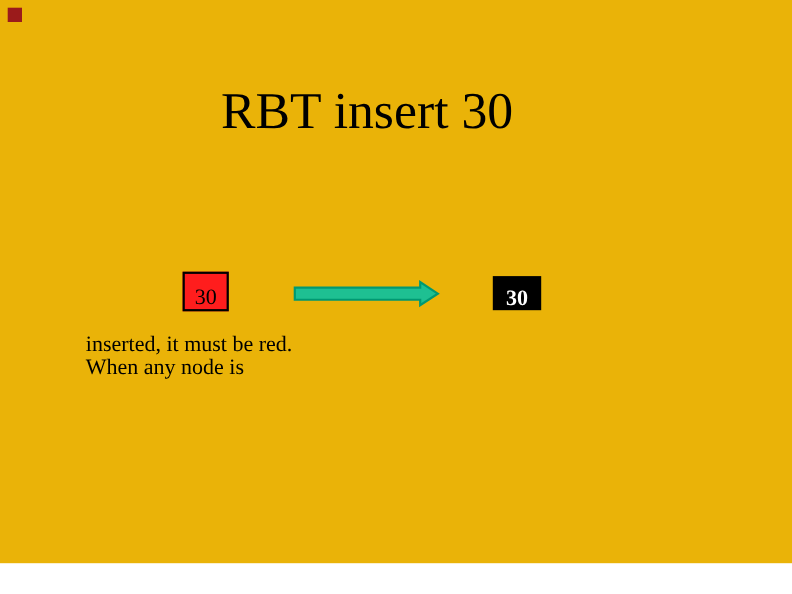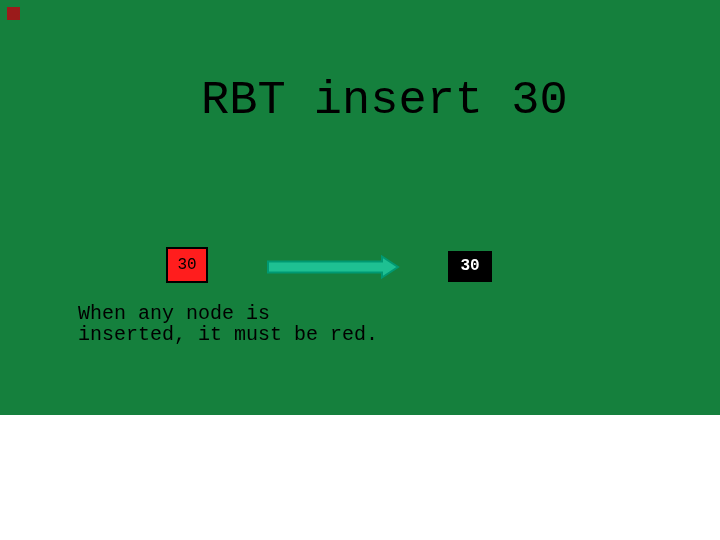--- a/index.html
+++ b/index.html
@@ -1,44 +1,44 @@
 <!DOCTYPE html>
 <html><head>
 <meta charset="utf-8">
 <style>
   html, body { margin: 0; padding: 0; }
   body { width: 720px; height: 540px; background: #ffffff; }
 
   .slide {
     position: relative;
     width: 720px;
-    height: 415px;
-    background: #15803d;
+    height: 512px;
+    background: #eab308;
     overflow: hidden;
-    font-family: Liberation Mono, monospace;
+    font-family: Liberation Serif, serif;
     color: #000000;
   }
 
   .slide-title {
     position: absolute;
     left: 201px;
     top: 74px;
     font-size: 47px;
     line-height: normal;
     white-space: nowrap;
     color: #000000;
   }
 
   .node {
     position: absolute;
     display: flex;
     justify-content: center;
-    align-items: center;
+    align-items: flex-end;
     box-sizing: border-box;
-    font-size: 16px;
+    font-size: 20px;
     line-height: 21px;
   }
 
   .node-red {
     left: 166px;
     top: 247px;
     width: 42px;
     height: 36px;
     background: #FF1D1D;
     border: 2px solid #000000;
@@ -97,20 +97,20 @@
 
   <svg class="arrow-svg" viewBox="0 0 145 34">
     <polygon points="8,11.5 122,11.5 122,6.5 138,17 122,27.5 122,22.5 8,22.5" stroke-width="2" stroke-linejoin="miter" fill="#1EC092" stroke="#009972"></polygon>
   </svg>
 
   <div class="node node-black">
     <span>30</span>
   </div>
 
   <div class="caption caption-left">
+    <div>inserted, it must be red.</div>
     <div>When any node is</div>
-    <div>inserted, it must be red.</div>
   </div>
 
 
   <div class="corner-marker corner-bl"></div>
 
 </div>
 
 </body></html>

